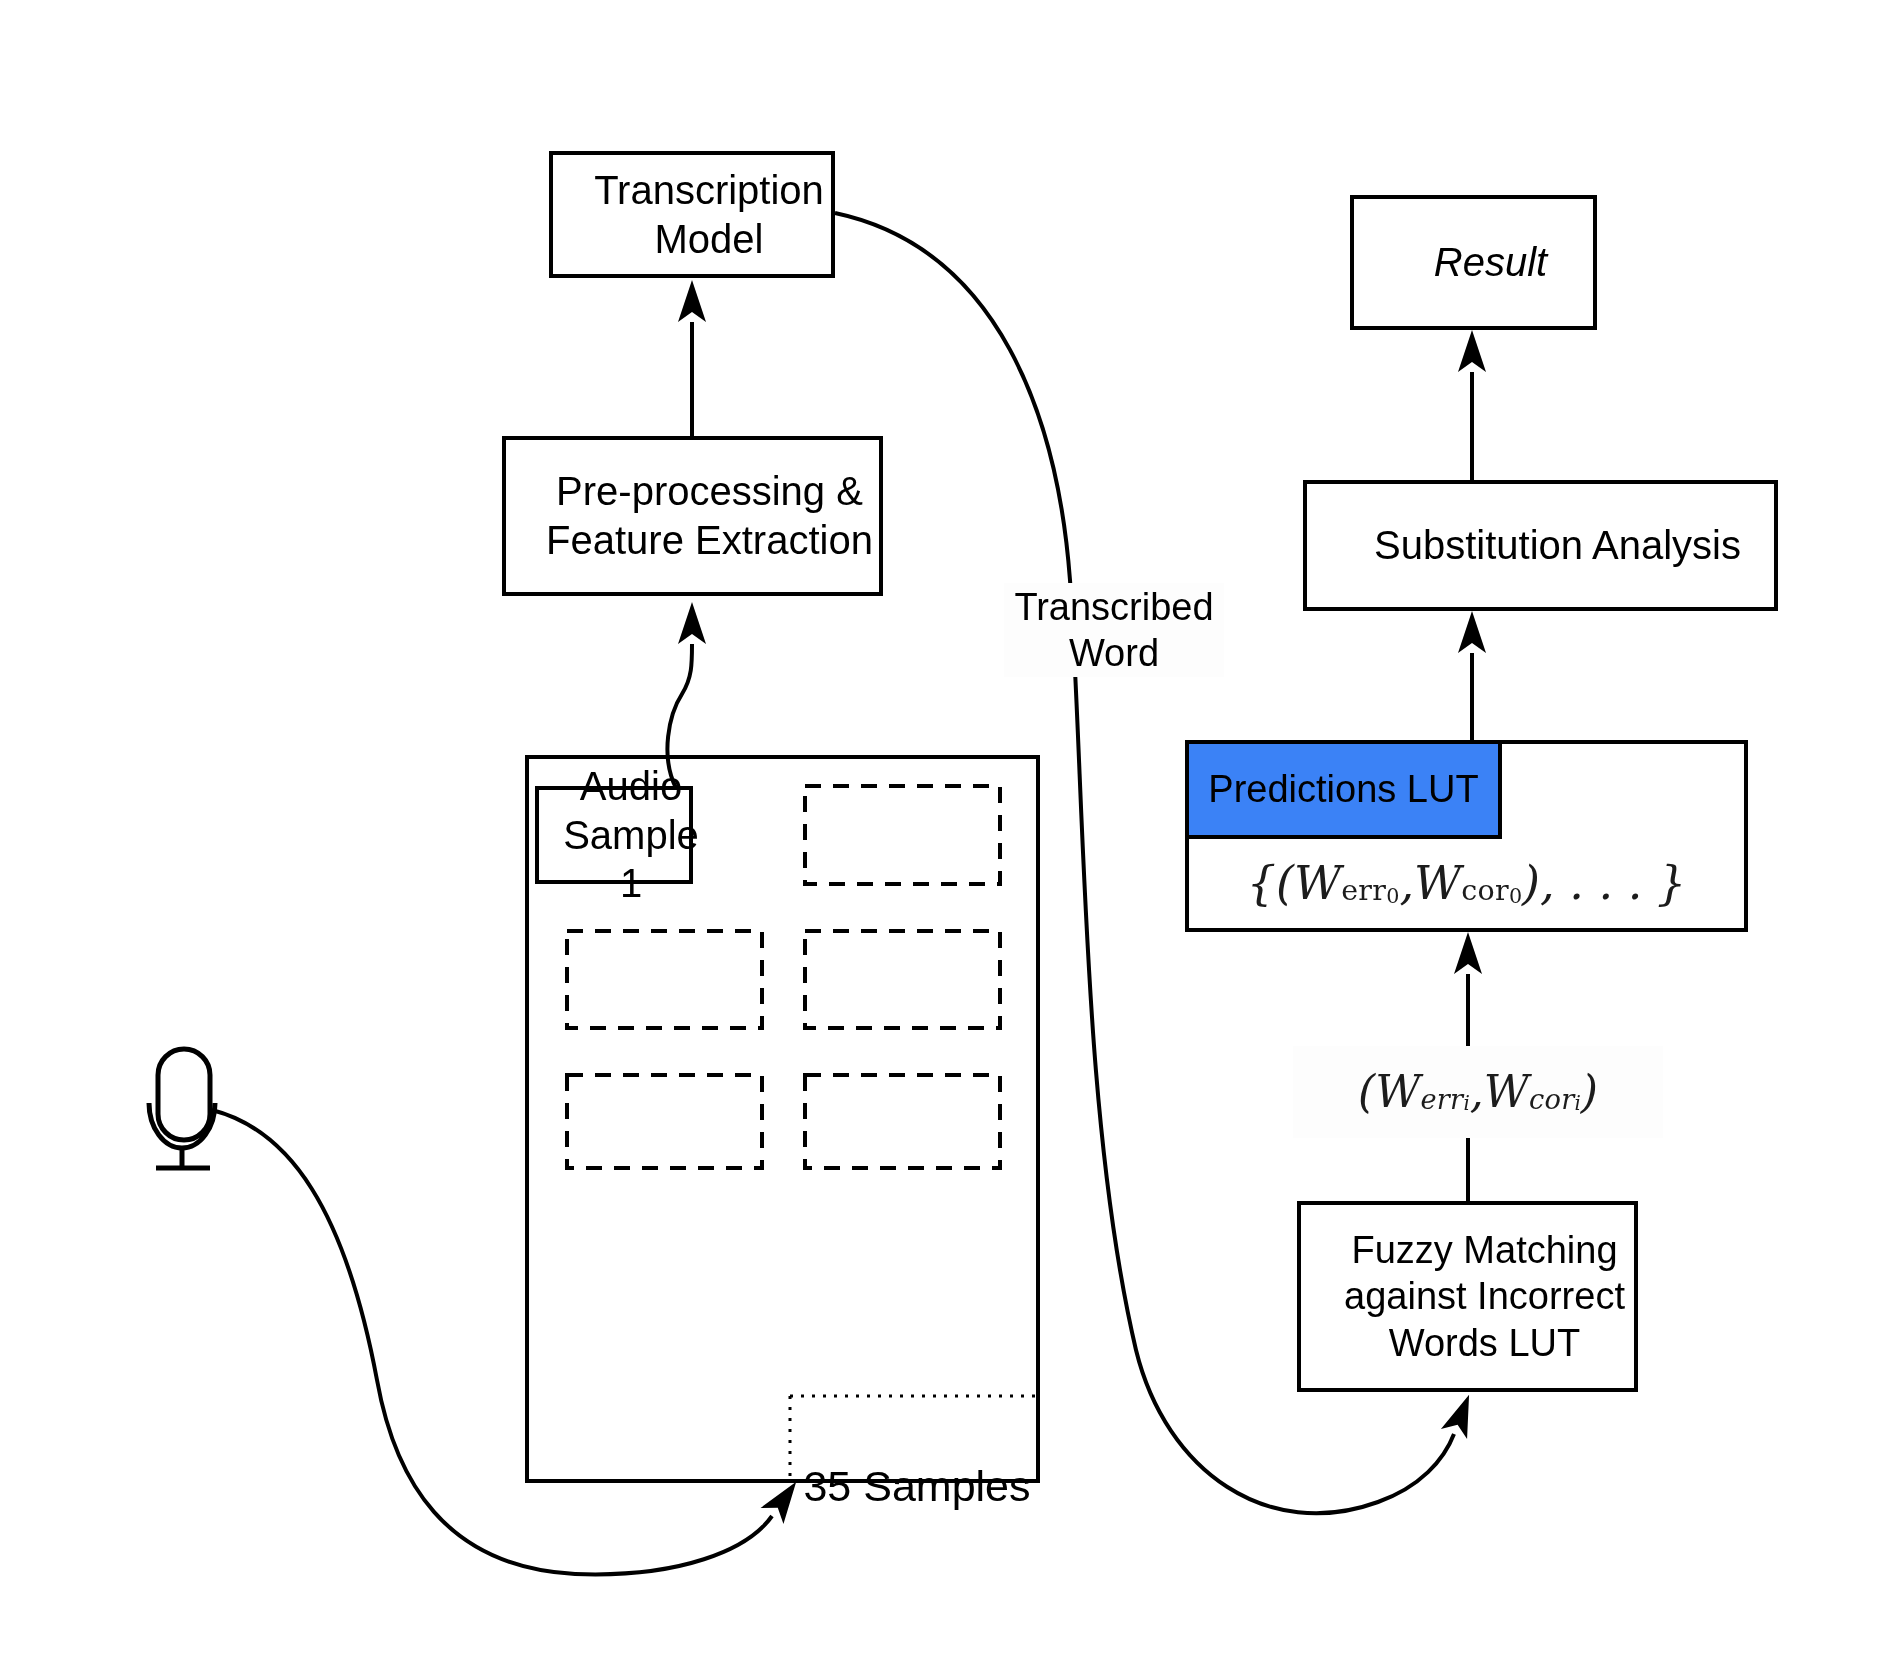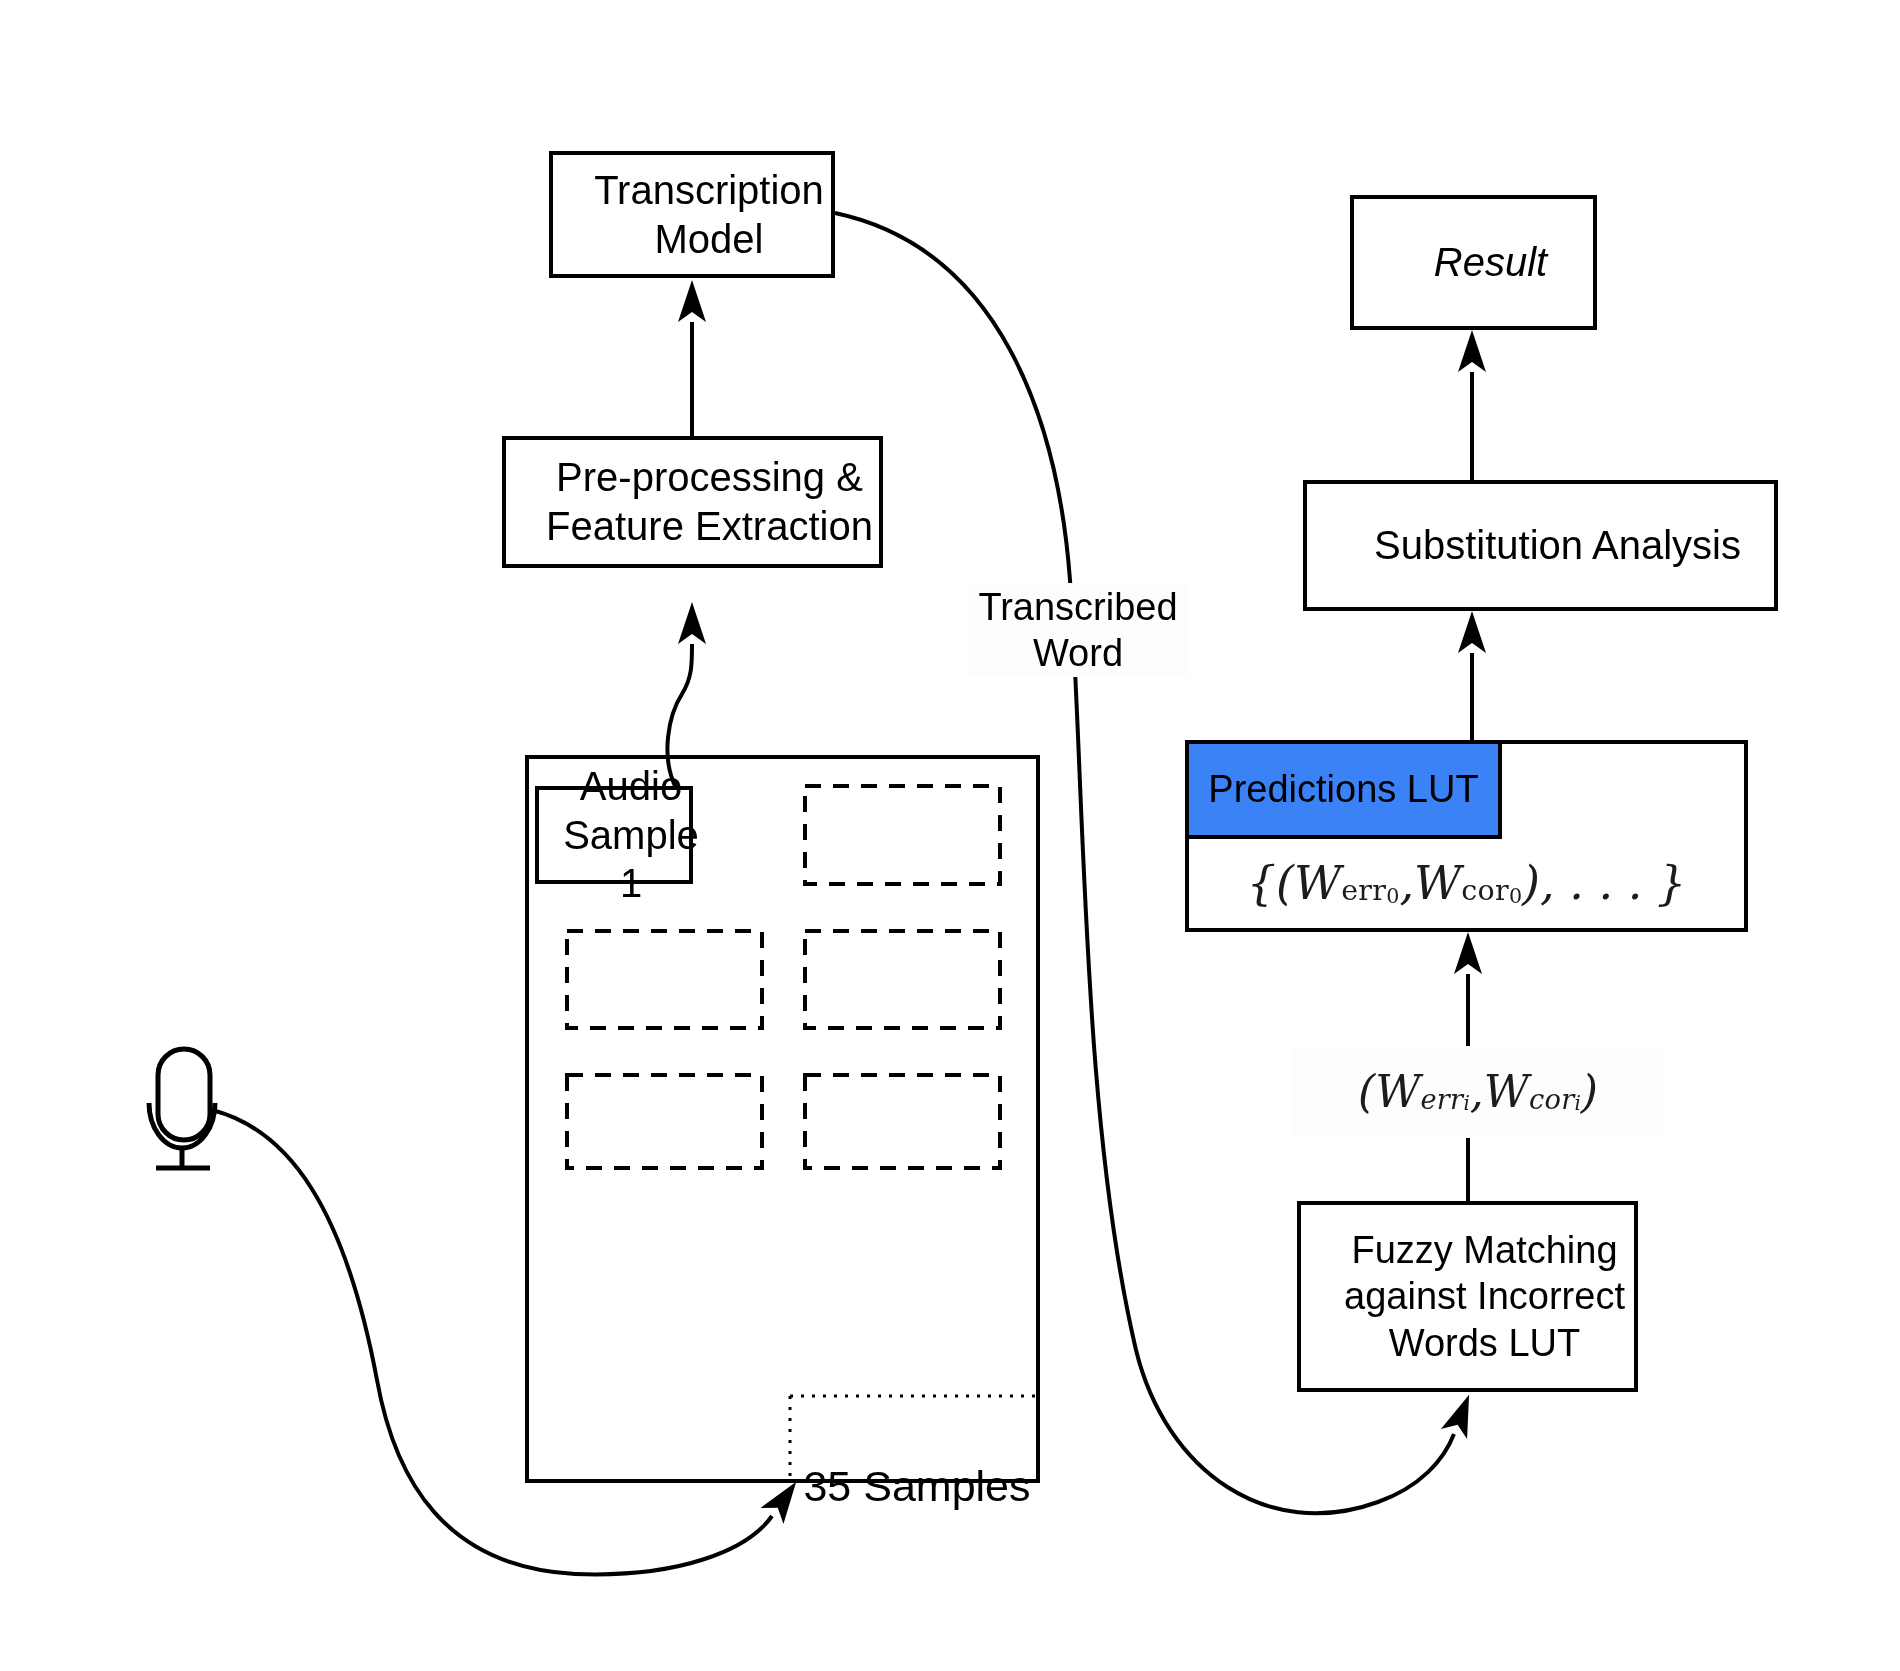--- a/index.html
+++ b/index.html
@@ -39,21 +39,21 @@
   .dot{position:absolute;width:13px;height:16px;background:#000;}
 </style>
 </head>
 <body>
 
 <div id="canvas">
 
   <div class="box" id="transcription-box" style="left:549px;top:151px;width:286px;height:127px;">Transcription
 Model</div>
 
-  <div class="box" id="preprocessing-box" style="left:502px;top:436px;width:381px;height:132px;">Pre-processing &amp;
+  <div class="box" id="preprocessing-box" style="left:502px;top:436px;width:381px;height:160px;">Pre-processing &amp;
 Feature Extraction</div>
 
   <div class="box" id="samples-container" style="left:525px;top:755px;width:515px;height:728px;"></div>
 
   <div class="box" id="audio-sample" style="left:535px;top:786px;width:158px;height:98px;">Audio
 Sample 1</div>
 
   <div class="dot" style="left:656px;top:1222px;"></div>
   <div class="dot" style="left:656px;top:1268px;"></div>
   <div class="dot" style="left:656px;top:1314px;"></div>
@@ -117,21 +117,21 @@
     </g>
 
     <g stroke="#000" fill="none" stroke-width="5">
       <rect x="158" y="1049" width="52" height="91" rx="26" ry="26"></rect>
       <path d="M 149 1103 C 149 1128, 164 1148, 182 1148 C 200 1148, 215 1128, 215 1103"></path>
       <path d="M 182 1148 V 1167"></path>
       <path d="M 156 1168 H 210"></path>
     </g>
   </svg>
 
-  <div class="plain overlay-label" style="left:968px;top:583px;width:220px;height:94px;">Transcribed
+  <div class="plain overlay-label" style="left:1004px;top:583px;width:220px;height:94px;">Transcribed
 Word</div>
 
   <div class="plain overlay-label formula f-pair" style="left:1293px;top:1046px;width:370px;height:92px;">
       <span class="lvl0">(</span>
       <span class="lvl0">W</span>
       <span class="lvl1">err</span>
       <span class="lvl2">i</span>
       <span class="lvl0">, </span>
       <span class="lvl0">W</span>
       <span class="lvl1">cor</span>

